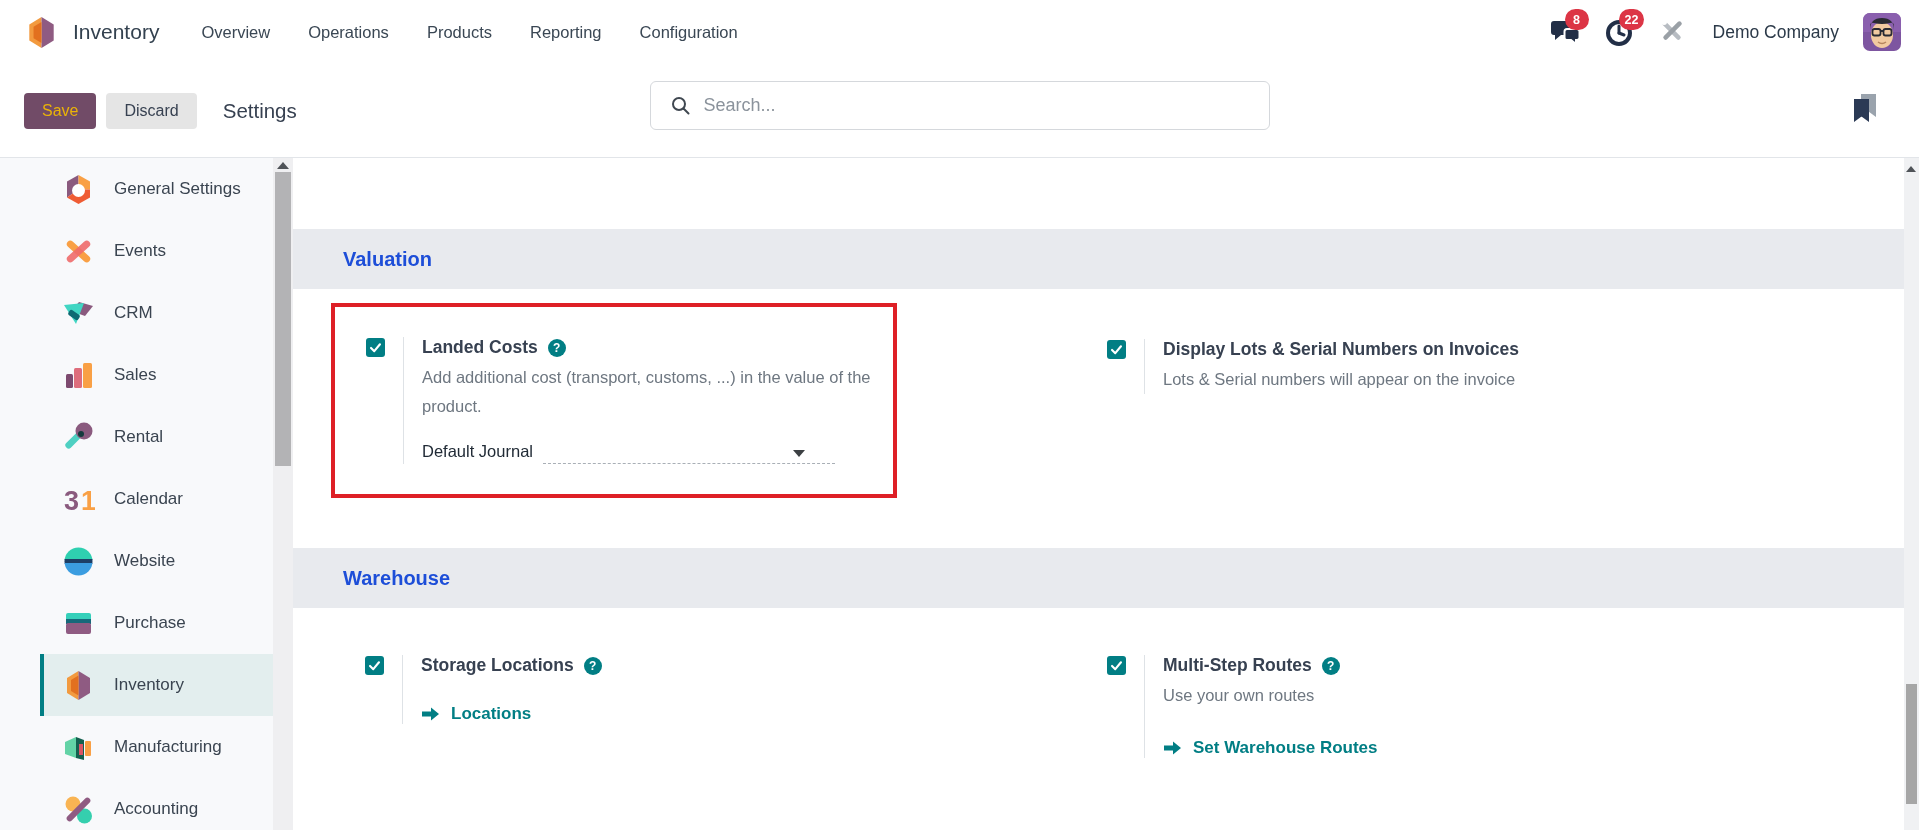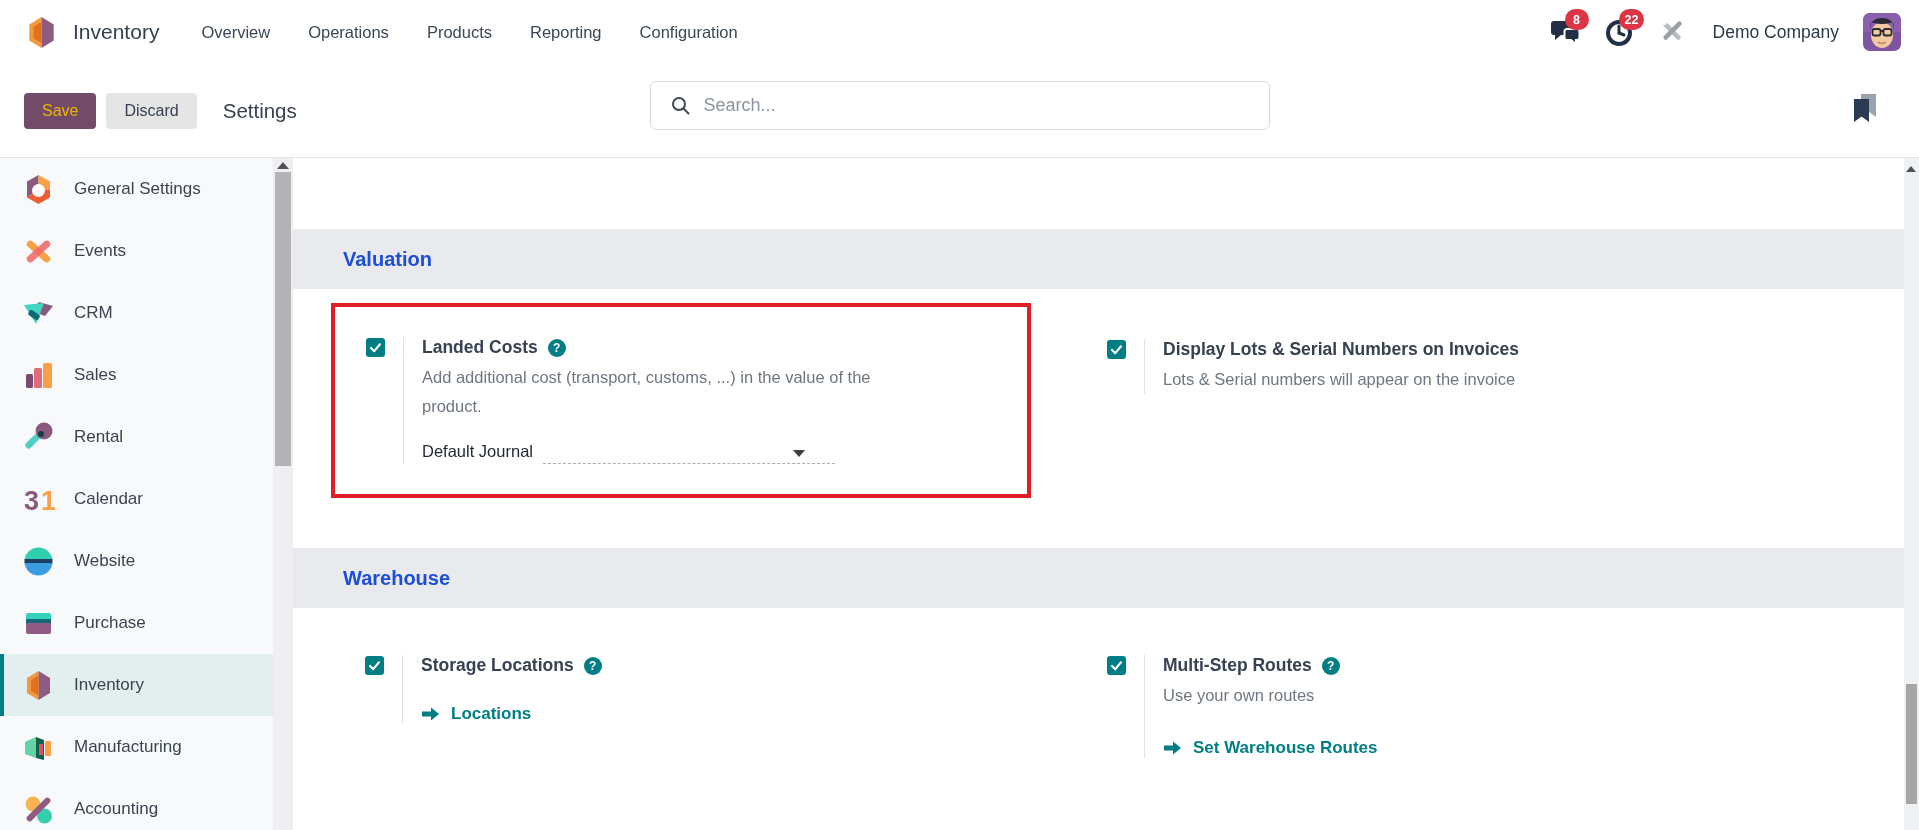--- a/index.html
+++ b/index.html
@@ -32,41 +32,41 @@
   .searchbox input { border:none; outline:none; flex:1; margin-left:14px; font-size:18px; color:#374151;
     font-family:"Liberation Sans", sans-serif; background:transparent; }
   .searchbox input::placeholder { color:#8b939c; }
   .bookmark { position:absolute; right:40px; top:28px; cursor:pointer; }
 
   
   .page-body { height:673px; display:flex; border-top:1px solid #e2e5e9; position:relative; }
 
   .sidebar { width:273px; background:#f8f9fb; flex:0 0 auto; overflow:hidden; }
   .side-item { height:62px; display:flex; align-items:center; padding-left:18px; gap:19px; cursor:pointer;
-    border-left:4px solid transparent; }
+    border-left:4px solid transparent;margin-left:40px; }
   .side-item.active { background:#e3eeee; border-left-color:#017e84; }
   .side-item .appico { width:33px; height:33px; flex:0 0 auto; }
   .side-label { font-size:17px; color:#3a4450; }
 
   .side-scroll { width:20px; background:#efeff1; flex:0 0 auto; position:relative; }
   .side-scroll .thumb { position:absolute; left:2px; width:16px; top:14px; height:294px; background:#b3b3b5; }
   .arrow-up { width:0; height:0; border-left:6px solid transparent; border-right:6px solid transparent;
     border-bottom:7px solid #4f5358; position:absolute; left:4px; top:4px; cursor:pointer; }
 
   .content { flex:1; overflow:hidden; position:relative; background:#fff; }
   .spacer-top { height:71px; }
   .section-header { height:60px; background:#e8eaee; display:flex; align-items:center; padding-left:50px; }
   .section-title { font-size:20px; font-weight:700; color:#1d4ed8; }
   .wh-header { margin-top:50px; }
 
   .settings-grid { display:grid; grid-template-columns:742px 1fr; }
   .grid-valuation { padding-top:14px; }
   .grid-warehouse { padding-top:47px; }
 
-  .tour-box { margin-left:38px; width:700px; height:195px; border:4px solid #de1f26; padding:30px 14px 0 31px; }
+  .tour-box { margin-left:38px; width:566px; height:195px; border:4px solid #de1f26; padding:30px 14px 0 31px; }
   .cell-pad { padding-left:72px; }
   .cell-pad-top { padding-top:36px; }
 
   .o-setting { display:flex; align-items:stretch; }
   .chk-col { width:37px; flex:0 0 auto; padding-top:1px; }
   .checkbox { width:19px; height:19px; background:#017e84; border-radius:3px; display:flex;
     align-items:center; justify-content:center; cursor:pointer; }
   .pane { border-left:1px solid #dee2e6; padding-left:18px; flex:1; }
   .setting-label-row { display:flex; align-items:center; gap:10px; }
   .setting-label { font-size:17.5px; font-weight:700; color:#374151; cursor:default; }

